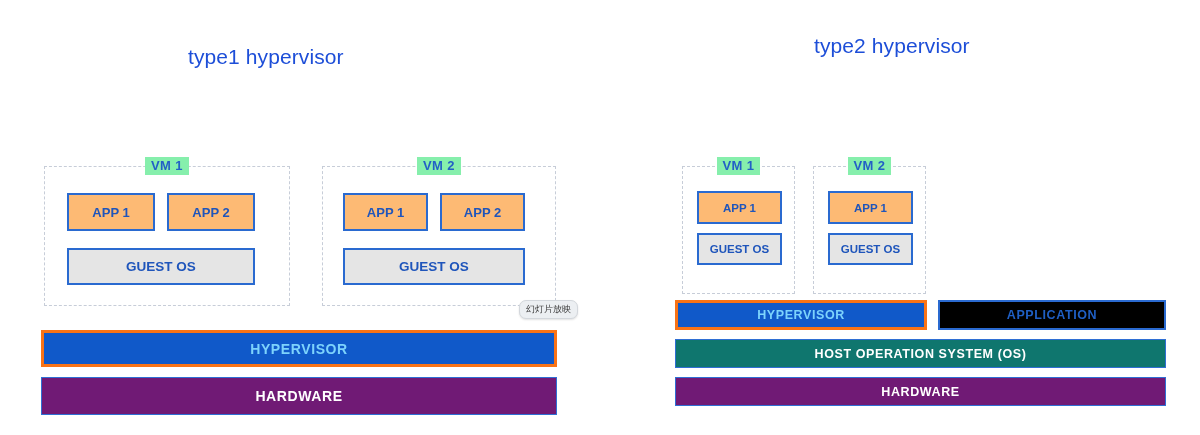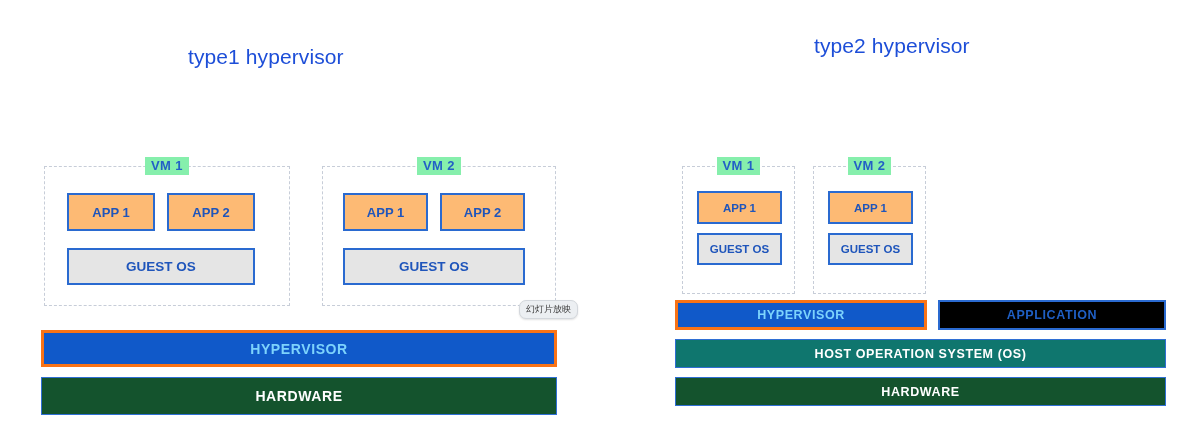--- a/index.html
+++ b/index.html
@@ -43,21 +43,21 @@
     background: #1059c9;
     color: #7dd3fc;
     border: 3px solid #f97316;
   }
   .bar-hostos {
     background: #0f766e;
     color: #ffffff;
     border: 1px solid #2f6fd4;
   }
   .bar-hardware {
-    background: #14532d;
+    background: #701a75;
     color: #ffffff;
     border: 1px solid #2f6fd4;
   }
   .bar-application {
     background: #000000;
     color: #1f5fc4;
     border: 2px solid #2a6ad0;
   }
 
   

